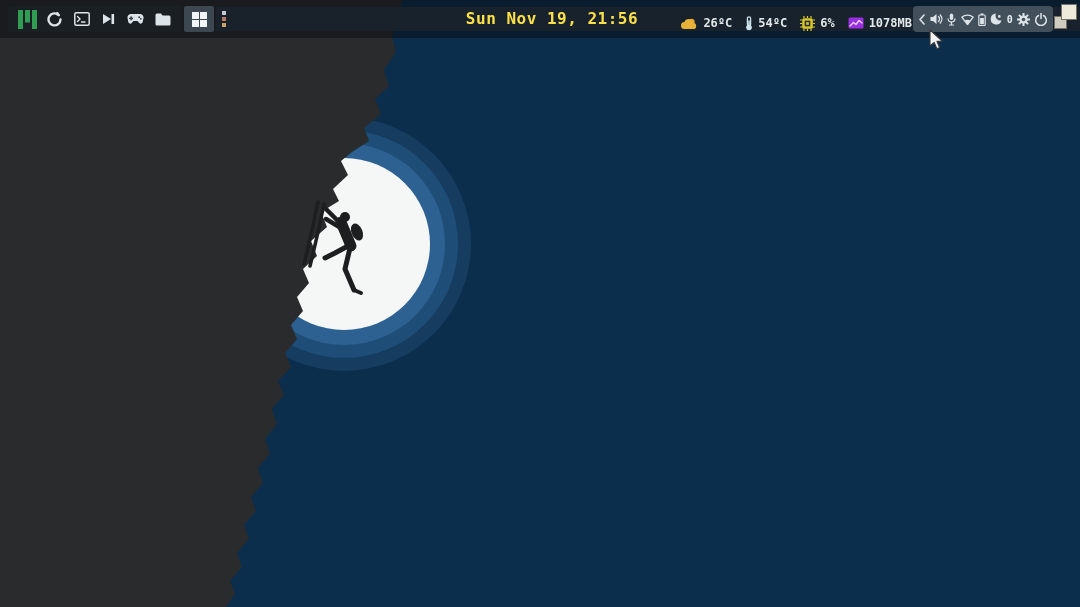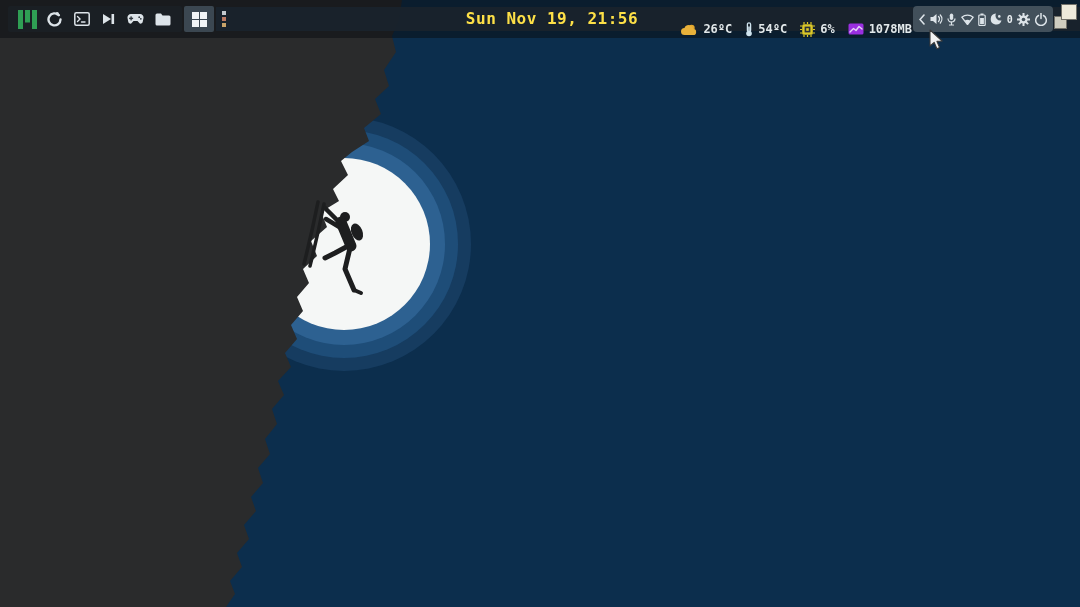--- a/index.html
+++ b/index.html
@@ -50,21 +50,21 @@
   }
   .dots{position:absolute;left:6px;top:4px;display:flex;flex-direction:column;gap:2px;cursor:pointer;}
   .dots span{width:4px;height:4px;}
   .dot-a{background:#c3c9ce;}
   .dot-b{background:#bd7a62;}
   .dot-c{background:#c9a469;}
   .clock{
     position:absolute;left:336px;top:0;height:19px;line-height:24px;transform:translateX(-50%);
     color:#fde047;font-size:16px;font-weight:bold;letter-spacing:0.5px;white-space:nowrap;
   }
-  .stats{position:absolute;right:168px;top:10px;height:24px;display:flex;align-items:center;gap:13px;}
+  .stats{position:absolute;right:168px;top:4px;height:24px;display:flex;align-items:center;gap:13px;}
   .stat{display:flex;align-items:center;gap:5px;}
   .stat .val{color:#e2e8ea;font-size:12px;font-weight:bold;white-space:nowrap;}
   .tray{
     position:absolute;right:27px;top:-1px;width:136px;height:26px;border-radius:4px;
     background:#42505b;display:flex;align-items:center;justify-content:space-evenly;padding:0 2px;
   }
   .tray-ic{display:flex;align-items:center;justify-content:center;cursor:pointer;}
   .counter{color:#e8edf0;font-size:10px;font-weight:bold;}
   .squares{position:absolute;right:1px;top:-3px;width:26px;height:26px;cursor:pointer;}
   .sq-back{position:absolute;left:1px;bottom:1px;width:11px;height:11px;background:#cfcdc0;border:1px solid #72716a;}

